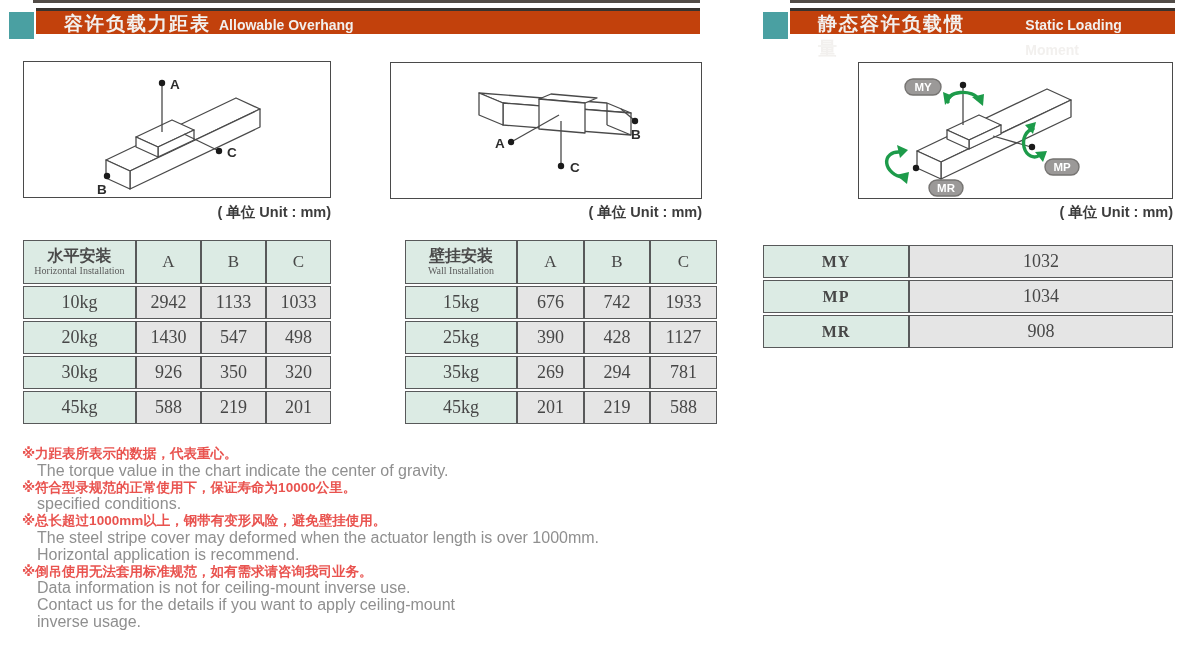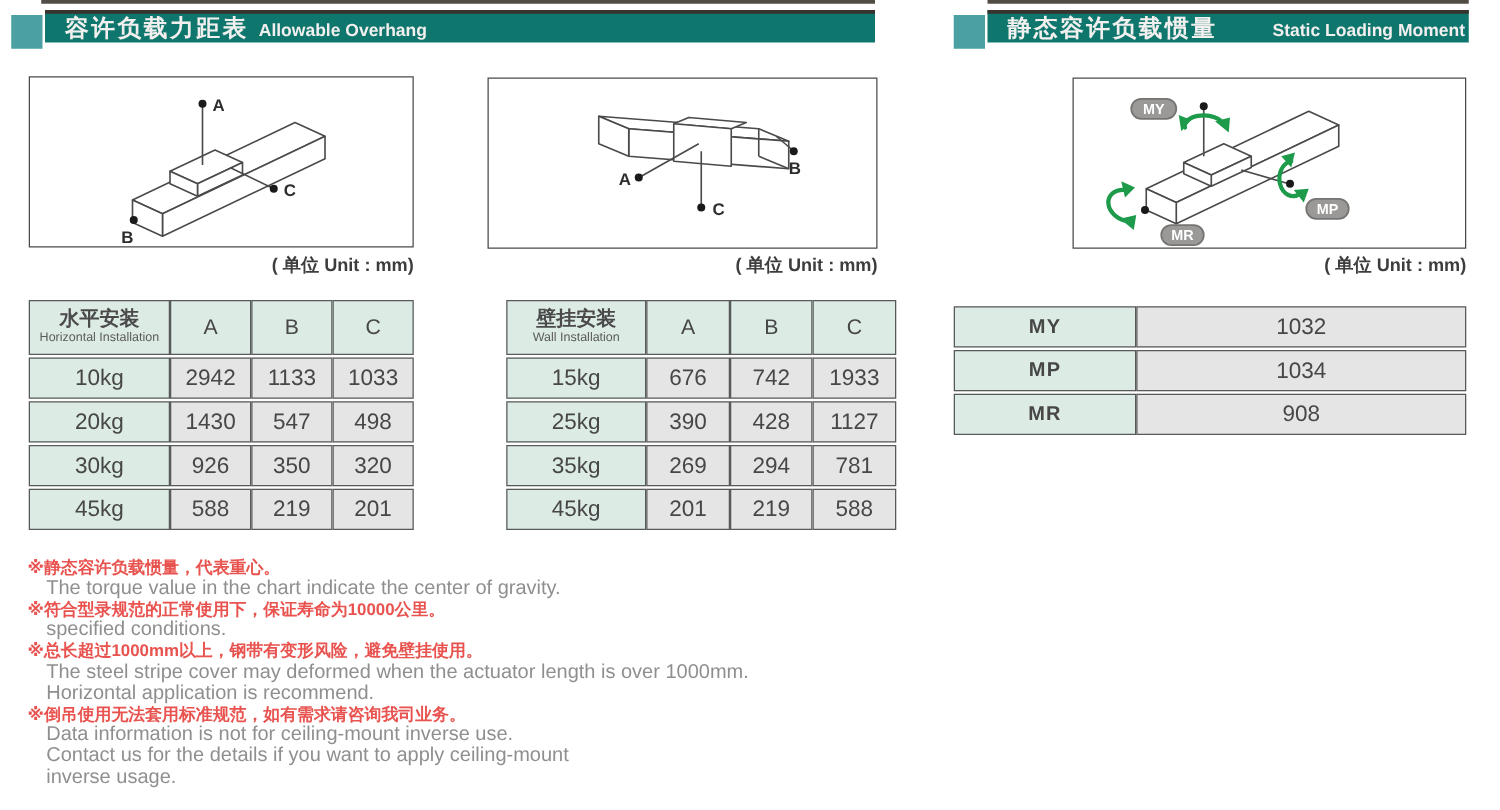--- a/index.html
+++ b/index.html
@@ -4,41 +4,41 @@
 <style>
   html,body{margin:0;padding:0;background:#ffffff;}
   .page{position:relative;width:1200px;height:648px;background:#ffffff;overflow:hidden;
         font-family:"Liberation Sans","DejaVu Sans",sans-serif;}
 
   
   .crop-edge{position:absolute;top:0;height:3px;background:#524c47;}
 
   
   .accent{position:absolute;width:25px;height:27px;background:#4aa0a2;}
-  .hbar{position:absolute;height:26px;background:#0f766e;border-top:3px solid #38332f;
-        color:#f2f0ee;display:flex;align-items:baseline;padding-left:16px;box-sizing:border-box;}
+  .hbar{position:absolute;height:26px;background:#c2410c;border-top:3px solid #38332f;
+        color:#f2f0ee;display:flex;align-items:baseline;padding-left:28px;box-sizing:border-box;}
   .hbar .zh{font-size:19px;font-weight:bold;letter-spacing:2px;line-height:25px;}
   .hbar .en{font-size:14px;font-weight:bold;margin-left:8px;line-height:25px;}
 
   
   .dbox{position:absolute;background:#fff;border:1px solid #4a4a4a;box-sizing:border-box;}
   .dbox svg{display:block;width:100%;height:100%;}
   .ln{fill:none;stroke:#4a4a4a;stroke-width:1.3;stroke-linejoin:round;}
   .lnw{fill:#ffffff;stroke:#4a4a4a;stroke-width:1.3;stroke-linejoin:round;}
   .dot{fill:#1a1a1a;stroke:none;}
   .ptlabel{font-family:"Liberation Sans","DejaVu Sans",sans-serif;font-size:13.5px;font-weight:bold;fill:#2d2d2d;}
   .garc{fill:none;stroke:#1d9b4a;stroke-width:3.4;stroke-linecap:round;}
   .ghead{fill:#1d9b4a;stroke:none;}
   .badge{fill:#9b9998;stroke:#767472;stroke-width:1.4;}
   .badgetxt{font-family:"Liberation Sans","DejaVu Sans",sans-serif;font-size:11.5px;font-weight:bold;fill:#ffffff;text-anchor:middle;}
 
   .unit{position:absolute;text-align:right;font-size:14.5px;font-weight:bold;color:#3d3d3d;}
 
   
-  .dtable{position:absolute;border-collapse:separate;border-spacing:0 2px;table-layout:fixed;}
+  .dtable{position:absolute;border-collapse:separate;border-spacing:0 2px;table-layout:fixed;font-family:Liberation Serif, serif;}
   .dtable td{border:1px solid #58595a;text-align:center;vertical-align:middle;
              color:#474747;background:#e5e5e5;padding:0;}
   .dtable td.tint{background:#dcebe4;}
   .hrow td{height:42px;}
   .drow td{height:31px;font-size:18px;}
   .hzh{font-size:16px;font-weight:bold;color:#4a4a4a;line-height:18px;}
   .hen{font-size:10px;color:#5c5c5c;line-height:12px;}
   .collet{font-size:17px;color:#474747;}
   .loadcell{font-size:17px;}
   .mrow td{height:31px;}
@@ -250,21 +250,21 @@
       <td class="mval">1034</td>
     </tr>
     <tr class="mrow">
       <td class="tint mlabel">MR</td>
       <td class="mval">908</td>
     </tr>
   </tbody>
     </table>
 
   <div class="notes">
-    <p class="note-zh">※静态容许负载惯量，代表重心。</p>
+    <p class="note-zh">※力距表所表示的数据，代表重心。</p>
     <p class="note-en">The torque value in the chart indicate the center of gravity.</p>
     <p class="note-zh">※符合型录规范的正常使用下，保证寿命为10000公里。</p>
     <p class="note-en">specified conditions.</p>
     <p class="note-zh">※总长超过1000mm以上，钢带有变形风险，避免壁挂使用。</p>
     <p class="note-en">The steel stripe cover may deformed when the actuator length is over 1000mm.</p>
     <p class="note-en">Horizontal application is recommend.</p>
     <p class="note-zh">※倒吊使用无法套用标准规范，如有需求请咨询我司业务。</p>
     <p class="note-en">Data information is not for ceiling-mount inverse use.</p>
     <p class="note-en">Contact us for the details if you want to apply ceiling-mount</p>
     <p class="note-en">inverse usage.</p>

